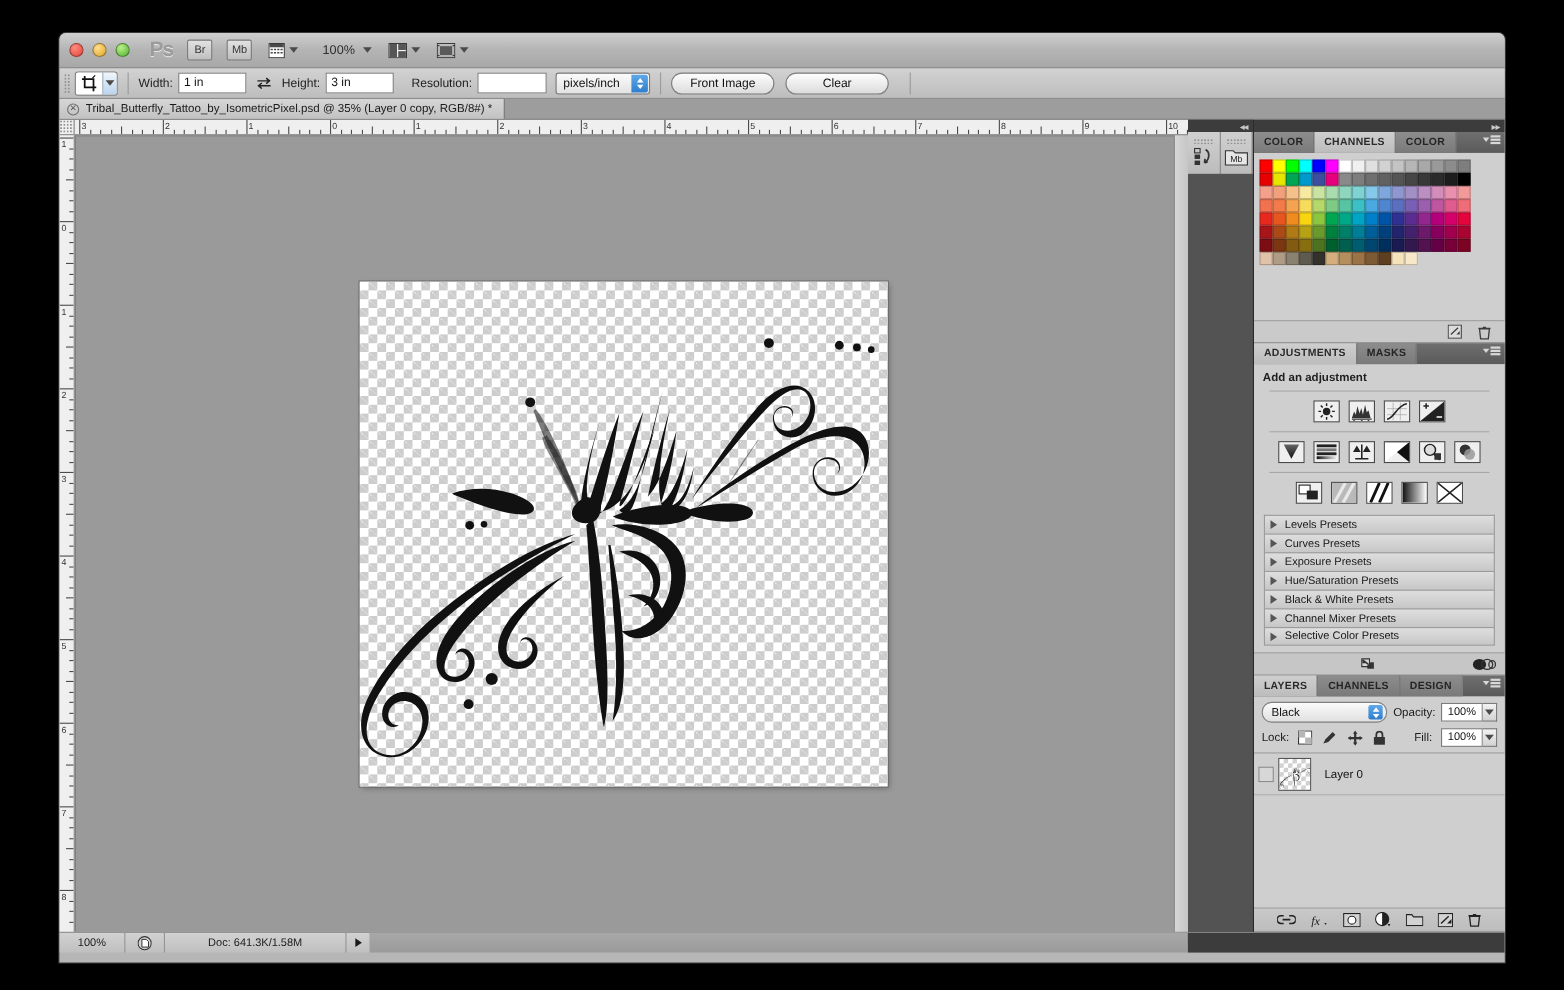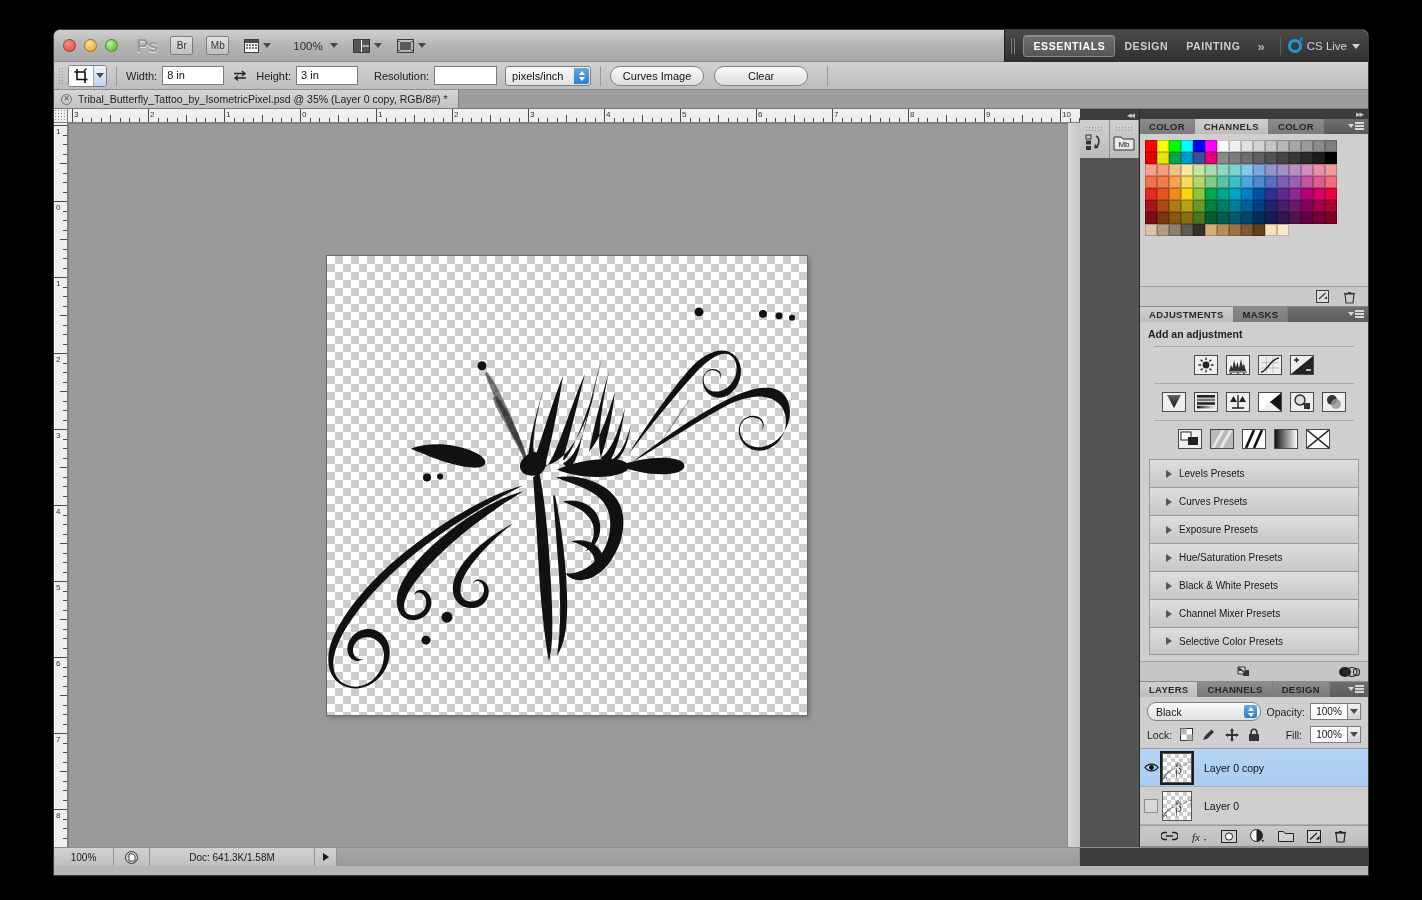--- a/index.html
+++ b/index.html
@@ -237,24 +237,24 @@
     padding-right: 12px; border-top:1px solid #9f9f9f; background:#cacaca;
   }
 
   
   .adjtitle { font-size: 10.5px; font-weight: bold; color:#1f1f1f; padding: 6px 8px 4px; }
   .adjrow { display:flex; justify-content:center; gap:8px; padding: 6px 0; }
   .adjicon { width: 24px; height: 20px; border: 1px solid #4a4a4a; background:#efefef; position:relative; overflow:hidden; }
   .hr { height:1px; background:#a8a8a8; margin: 2px 14px; }
   .presets { padding: 4px 9px 6px; }
   .presetrow {
-    height: 28px; display:flex; align-items:center; gap:7px;
+    height: 17px; display:flex; align-items:center; gap:7px;
     background: linear-gradient(to bottom, #dedede, #c7c7c7);
     border: 1px solid #9b9b9b; border-bottom:none;
-    padding-left: 16px; font-size: 10px; color:#171717;
+    padding-left: 5px; font-size: 10px; color:#171717;
   }
   .presetrow:last-child { border-bottom:1px solid #9b9b9b; }
   .tri-right { width:0;height:0;border-top:4px solid transparent;border-bottom:4px solid transparent;border-left:6px solid #555; }
   .adjfooter { height:20px; background:#c6c6c6; border-top:1px solid #a0a0a0; display:flex; align-items:center; justify-content:space-between; padding:0 8px; }
 
   
   .blendrow { display:flex; align-items:center; gap:5px; padding: 5px 7px 3px; }
   .blendsel {
     flex: 1; height: 19px; border:1px solid #808080; border-radius:9px;
     background: linear-gradient(to bottom, #fbfbfb, #e0e0e0);
@@ -360,53 +360,40 @@
       <span class="glyph">
         <svg class="ico" width="17" height="14" viewBox="0 0 17 14">
             <rect x="0.5" y="0.5" width="16" height="13" fill="none" stroke="#3a3a3a"></rect>
             <rect x="3" y="3" width="11" height="8" fill="#5a5a5a"></rect>
             <path d="M0.5 2.5h2M14.5 2.5h2M0.5 11.5h2M14.5 11.5h2" stroke="#3a3a3a"></path>
           </svg>
       </span>
       <span class="caret"></span>
     </div>
 
-    <div class="appbar-right">
-      <div class="gripper"></div>
-      <div class="wsbtn active">ESSENTIALS</div>
-      <div class="wsbtn">DESIGN</div>
-      <div class="wsbtn">PAINTING</div>
-      <div class="chevs">»</div>
-      <div class="vsep"></div>
-      <div class="cslive">
-        <span class="csmark"></span>
-        <span>CS Live</span>
-        <span class="caret" style="border-top-color:#d4d4d4"></span>
-      </div>
-    </div>
   </div>
 
   <div class="optbar">
     <div class="dots"></div>
     <div class="toolwell">
       <div class="t1">
         <svg class="ico" width="16" height="16" viewBox="0 0 16 16">
           <path d="M4 1v10.5h10.5" stroke="#111" stroke-width="1.6" fill="none"></path>
           <path d="M1.5 4h10.5V15" stroke="#111" stroke-width="1.6" fill="none"></path>
           <path d="M11 3 L13.5 0.5" stroke="#111" stroke-width="1.2"></path>
         </svg>
       </div>
       <div class="t2">
           <span class="caret"></span>
         </div>
     </div>
     <div class="sep"></div>
 
     <span class="lbl">Width:</span>
-    <div class="tbox" style="width:62px">8 in</div>
+    <div class="tbox" style="width:62px">1 in</div>
 
     <span class="swapicon">
       <svg class="ico" width="14" height="11" viewBox="0 0 14 11">
           <path d="M1 3.5h11M9 1l3 2.5-3 2.5" stroke="#222" stroke-width="1.3" fill="none"></path>
           <path d="M13 8h-11M5 5.5L2 8l3 2.5" stroke="#222" stroke-width="1.3" fill="none"></path>
         </svg>
     </span>
 
     <span class="lbl">Height:</span>
     <div class="tbox" style="width:62px">3 in</div>
@@ -416,21 +403,21 @@
 
     <div class="unitsel" style="margin-left:8px">
       <span>pixels/inch</span>
       <span class="stepper">
           <i class="up"></i>
           <i class="dn"></i>
         </span>
     </div>
 
     <div class="sep"></div>
-    <div class="pill">Curves Image</div>
+    <div class="pill">Front Image</div>
     <div class="pill">Clear</div>
     <div class="sep"></div>
   </div>
 
   <div class="tabstrip">
     <div class="doctab">
       <span class="xmark">✕</span>
       <span>Tribal_Butterfly_Tattoo_by_IsometricPixel.psd @ 35% (Layer 0 copy, RGB/8#) *</span>
     </div>
   </div>
@@ -1137,43 +1124,20 @@
             <span class="smalllbl">Fill:</span>
             <div style="display:flex">
               <div class="numbox">100%</div>
               <div class="numcaret">
                   <span class="caret"></span>
                 </div>
             </div>
           </div>
 
           <div class="layerlist" style="flex:1">
-            <div class="layerrow selected">
-              <div class="eyecell">
-                <span>
-                  <svg class="ico" width="15" height="11" viewBox="0 0 15 11">
-                      <path d="M1 5.5 C4 1 11 1 14 5.5 C11 10 4 10 1 5.5 Z" fill="none" stroke="#111" stroke-width="1.2"></path>
-                      <circle cx="7.5" cy="5.5" r="2.4" fill="#111"></circle>
-                    </svg>
-                </span>
-              </div>
-              <div class="thumb active">
-                <svg viewBox="0 0 30 30" width="30" height="30">
-                  <g fill="#111" transform="scale(0.062)">
-                    <path d="M224 110 C214 140 202 180 201 206 C200 226 206 208 212 190 C219 168 228 140 236 120 C230 160 222 196 219 206 C216 216 222 210 228 196 C238 172 248 140 258 118 C250 150 242 184 237 200 C234 210 240 203 246 191 C252 178 262 150 268 134 C258 176 240 206 218 210 C200 214 204 168 224 110 Z"></path>
-                    <path d="M282 116 C272 150 266 176 262 196 C272 186 280 162 288 136 C284 170 278 190 274 202 C284 196 292 174 298 152 C294 180 289 194 284 204 C294 200 300 184 304 168 C300 196 292 206 282 209 C270 212 268 180 282 116 Z"></path>
-                    <path d="M212 216 C218 244 222 288 224 330 C226 364 226 392 222 406 C219 392 214 352 212 316 C210 282 208 244 206 222 Z"></path>
-                    <path d="M229 222 C250 218 278 226 290 244 C302 262 296 290 282 308 C268 326 248 330 238 318 C250 320 266 312 276 296 C286 278 286 256 274 244 C262 232 244 228 229 222 Z"></path>
-                    <path d="M196 230 C166 245 126 268 92 295 C58 322 30 352 14 382 C2 405 4 424 20 430 C36 436 52 424 56 408 C60 394 52 382 40 382 C32 382 26 388 26 395 C26 401 31 405 36 404 C31 408 23 405 21 398 C18 388 26 376 38 374 C54 372 66 386 62 404 C58 424 38 438 20 432 C0 426 -4 402 8 378 C26 342 60 308 100 280 C136 254 172 236 196 230 Z"></path>
-                    <path d="M306 206 C334 184 368 160 400 144 C426 131 446 128 456 138 C468 150 464 174 448 186 C434 196 418 192 414 180 C410 169 418 160 428 162 C435 163 438 170 434 175 C438 172 438 164 431 161 C420 157 410 166 412 178 C414 192 430 200 444 192 C460 183 464 160 452 148 C440 136 416 140 392 154 C360 172 330 192 306 206 Z"></path>
-                  </g>
-                </svg>
-              </div>
-              <span class="layername">Layer 0 copy</span>
-            </div>
 
             <div class="layerrow">
               <div class="eyecell">
                 <span class="eyebox"></span>
               </div>
               <div class="thumb">
                 <svg viewBox="0 0 30 30" width="30" height="30">
                   <g fill="#111" transform="scale(0.062)">
                     <path d="M224 110 C214 140 202 180 201 206 C200 226 206 208 212 190 C219 168 228 140 236 120 C230 160 222 196 219 206 C216 216 222 210 228 196 C238 172 248 140 258 118 C250 150 242 184 237 200 C234 210 240 203 246 191 C252 178 262 150 268 134 C258 176 240 206 218 210 C200 214 204 168 224 110 Z"></path>
                     <path d="M282 116 C272 150 266 176 262 196 C272 186 280 162 288 136 C284 170 278 190 274 202 C284 196 292 174 298 152 C294 180 289 194 284 204 C294 200 300 184 304 168 C300 196 292 206 282 209 C270 212 268 180 282 116 Z"></path>

